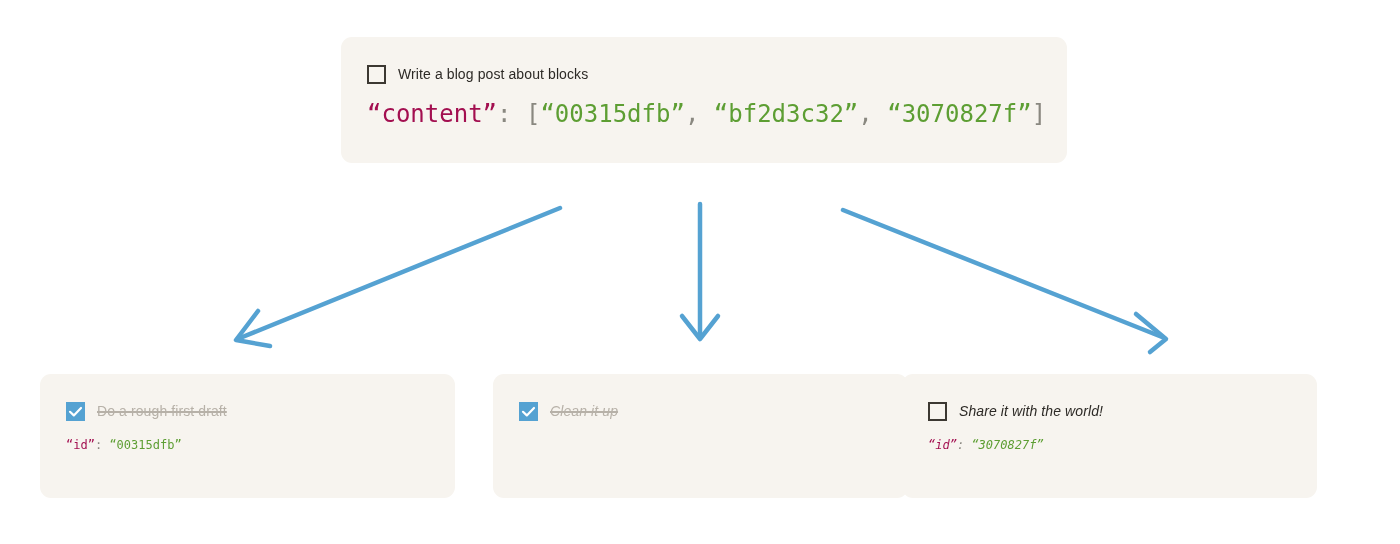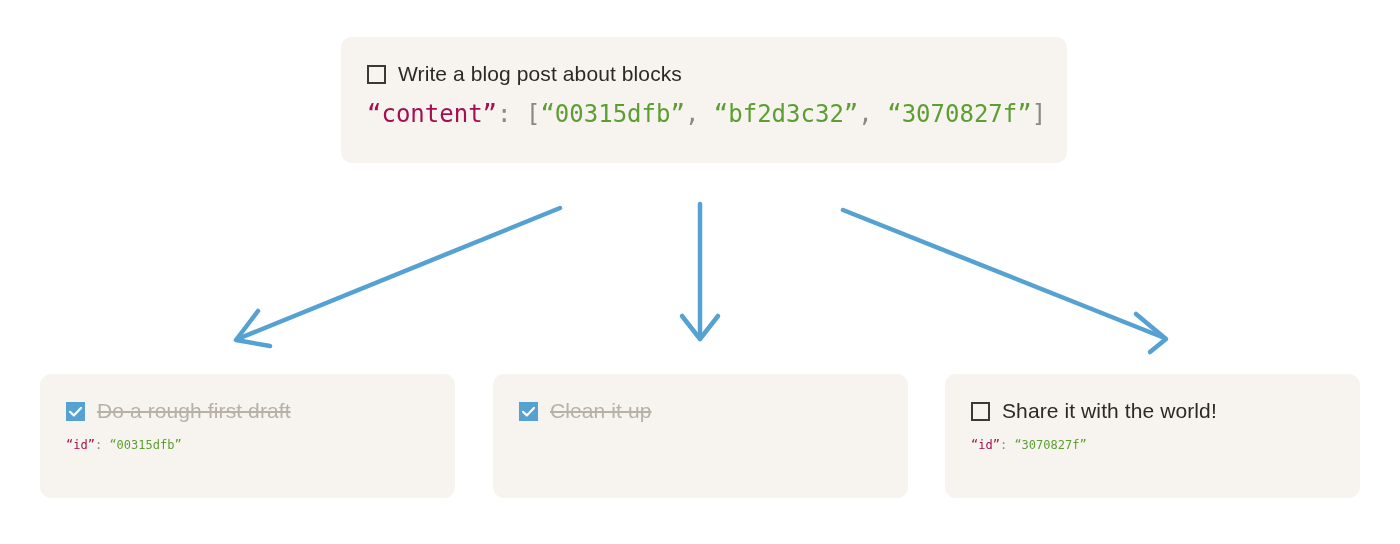--- a/index.html
+++ b/index.html
@@ -48,22 +48,22 @@
     padding: 24px 26px 0 26px;
   }
 
   .card-child {
     top: 374px;
     width: 415px;
     height: 124px;
     padding: 24px 26px 4px 26px;
   }
   .card-child.c1 { left: 40px; }
-  .card-child.c2 { left: 493px; }
-  .card-child.c3 { left: 945px; }
+  .card-child.c2 { left: 493px; font-style: italic; }
+  .card-child.c3 { left: 902px; font-style: italic; }
 
   
   .todo-line {
     display: flex;
     align-items: center;
     gap: 12px;
     height: 26px;
   }
 
   .checkbox {
@@ -80,21 +80,21 @@
   .checkbox.checked {
     background: #55a2d2;
     border: none;
   }
   .checkbox.checked svg {
     position: absolute;
     left: 0; top: 0;
   }
 
   .todo-label {
-    font-size: 21px;
+    font-size: 14px;
     color: #2d2a26;
     letter-spacing: 0.1px;
     white-space: nowrap;
   }
   .todo-label.done {
     color: #b7b1a8;
     text-decoration: line-through;
     text-decoration-thickness: 1.5px;
   }
 

